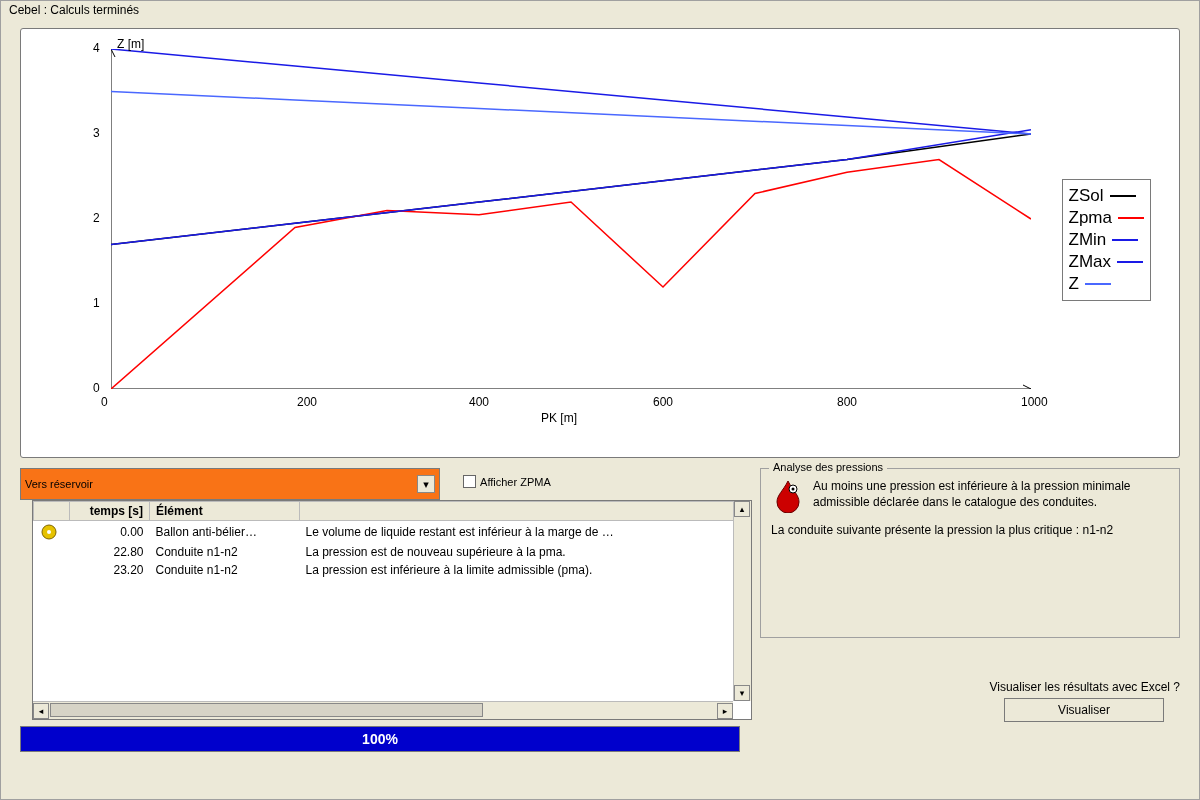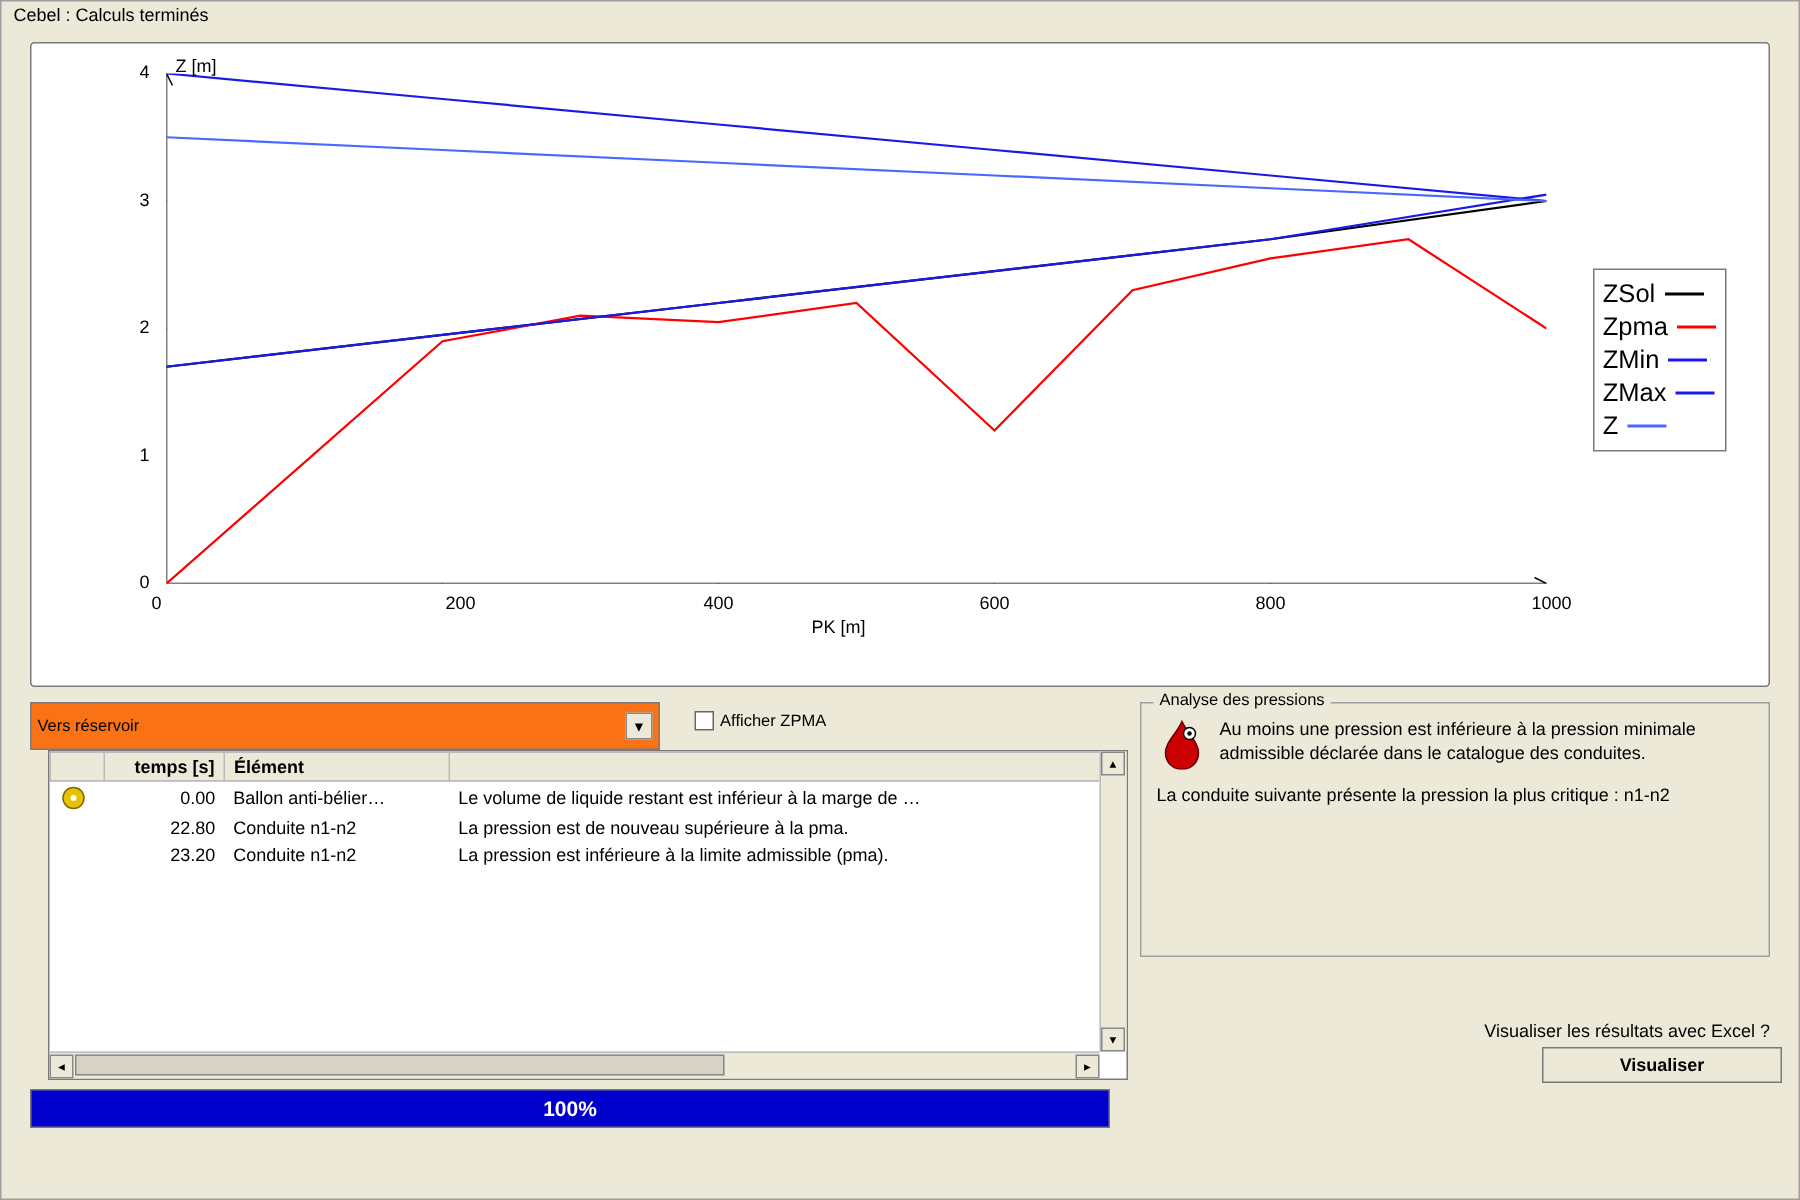--- a/index.html
+++ b/index.html
@@ -99,22 +99,22 @@
     position: absolute; left: 0; right: 18px; bottom: 0; height: 18px;
     background: #ece9d8; border-top: 1px solid #bbb;
     display: flex; justify-content: space-between; align-items: center;
   }
   .tbl-scroll-h .track { flex: 1; height: 16px; margin: 0 1px; position: relative; }
   .tbl-scroll-h .thumb { position: absolute; left: 0; width: 65%; height: 14px; top: 0; border: 1px solid #888; background: #d6d3c6;}
   .result-label {
     position: absolute; right: 20px; top: 680px; font-size: 12px;
   }
   .buttons {
-    position: absolute; right: 12px; top: 698px;
-    display: flex; flex-direction: column; gap: 6px; align-items: flex-end; font-weight: bold;
+    position: absolute; right: 36px; top: 698px;
+    display: flex; flex-direction: column; gap: 6px; align-items: flex-end;
   }
   .btn {
     width: 160px; height: 24px;
     border: 1px solid #7a7a7a; background: #ece9d8;
     display: flex; align-items: center; justify-content: center;
     font-size: 12px;
   }
   .progress {
     position: absolute;
     left: 20px; top: 726px; width: 720px; height: 26px;

